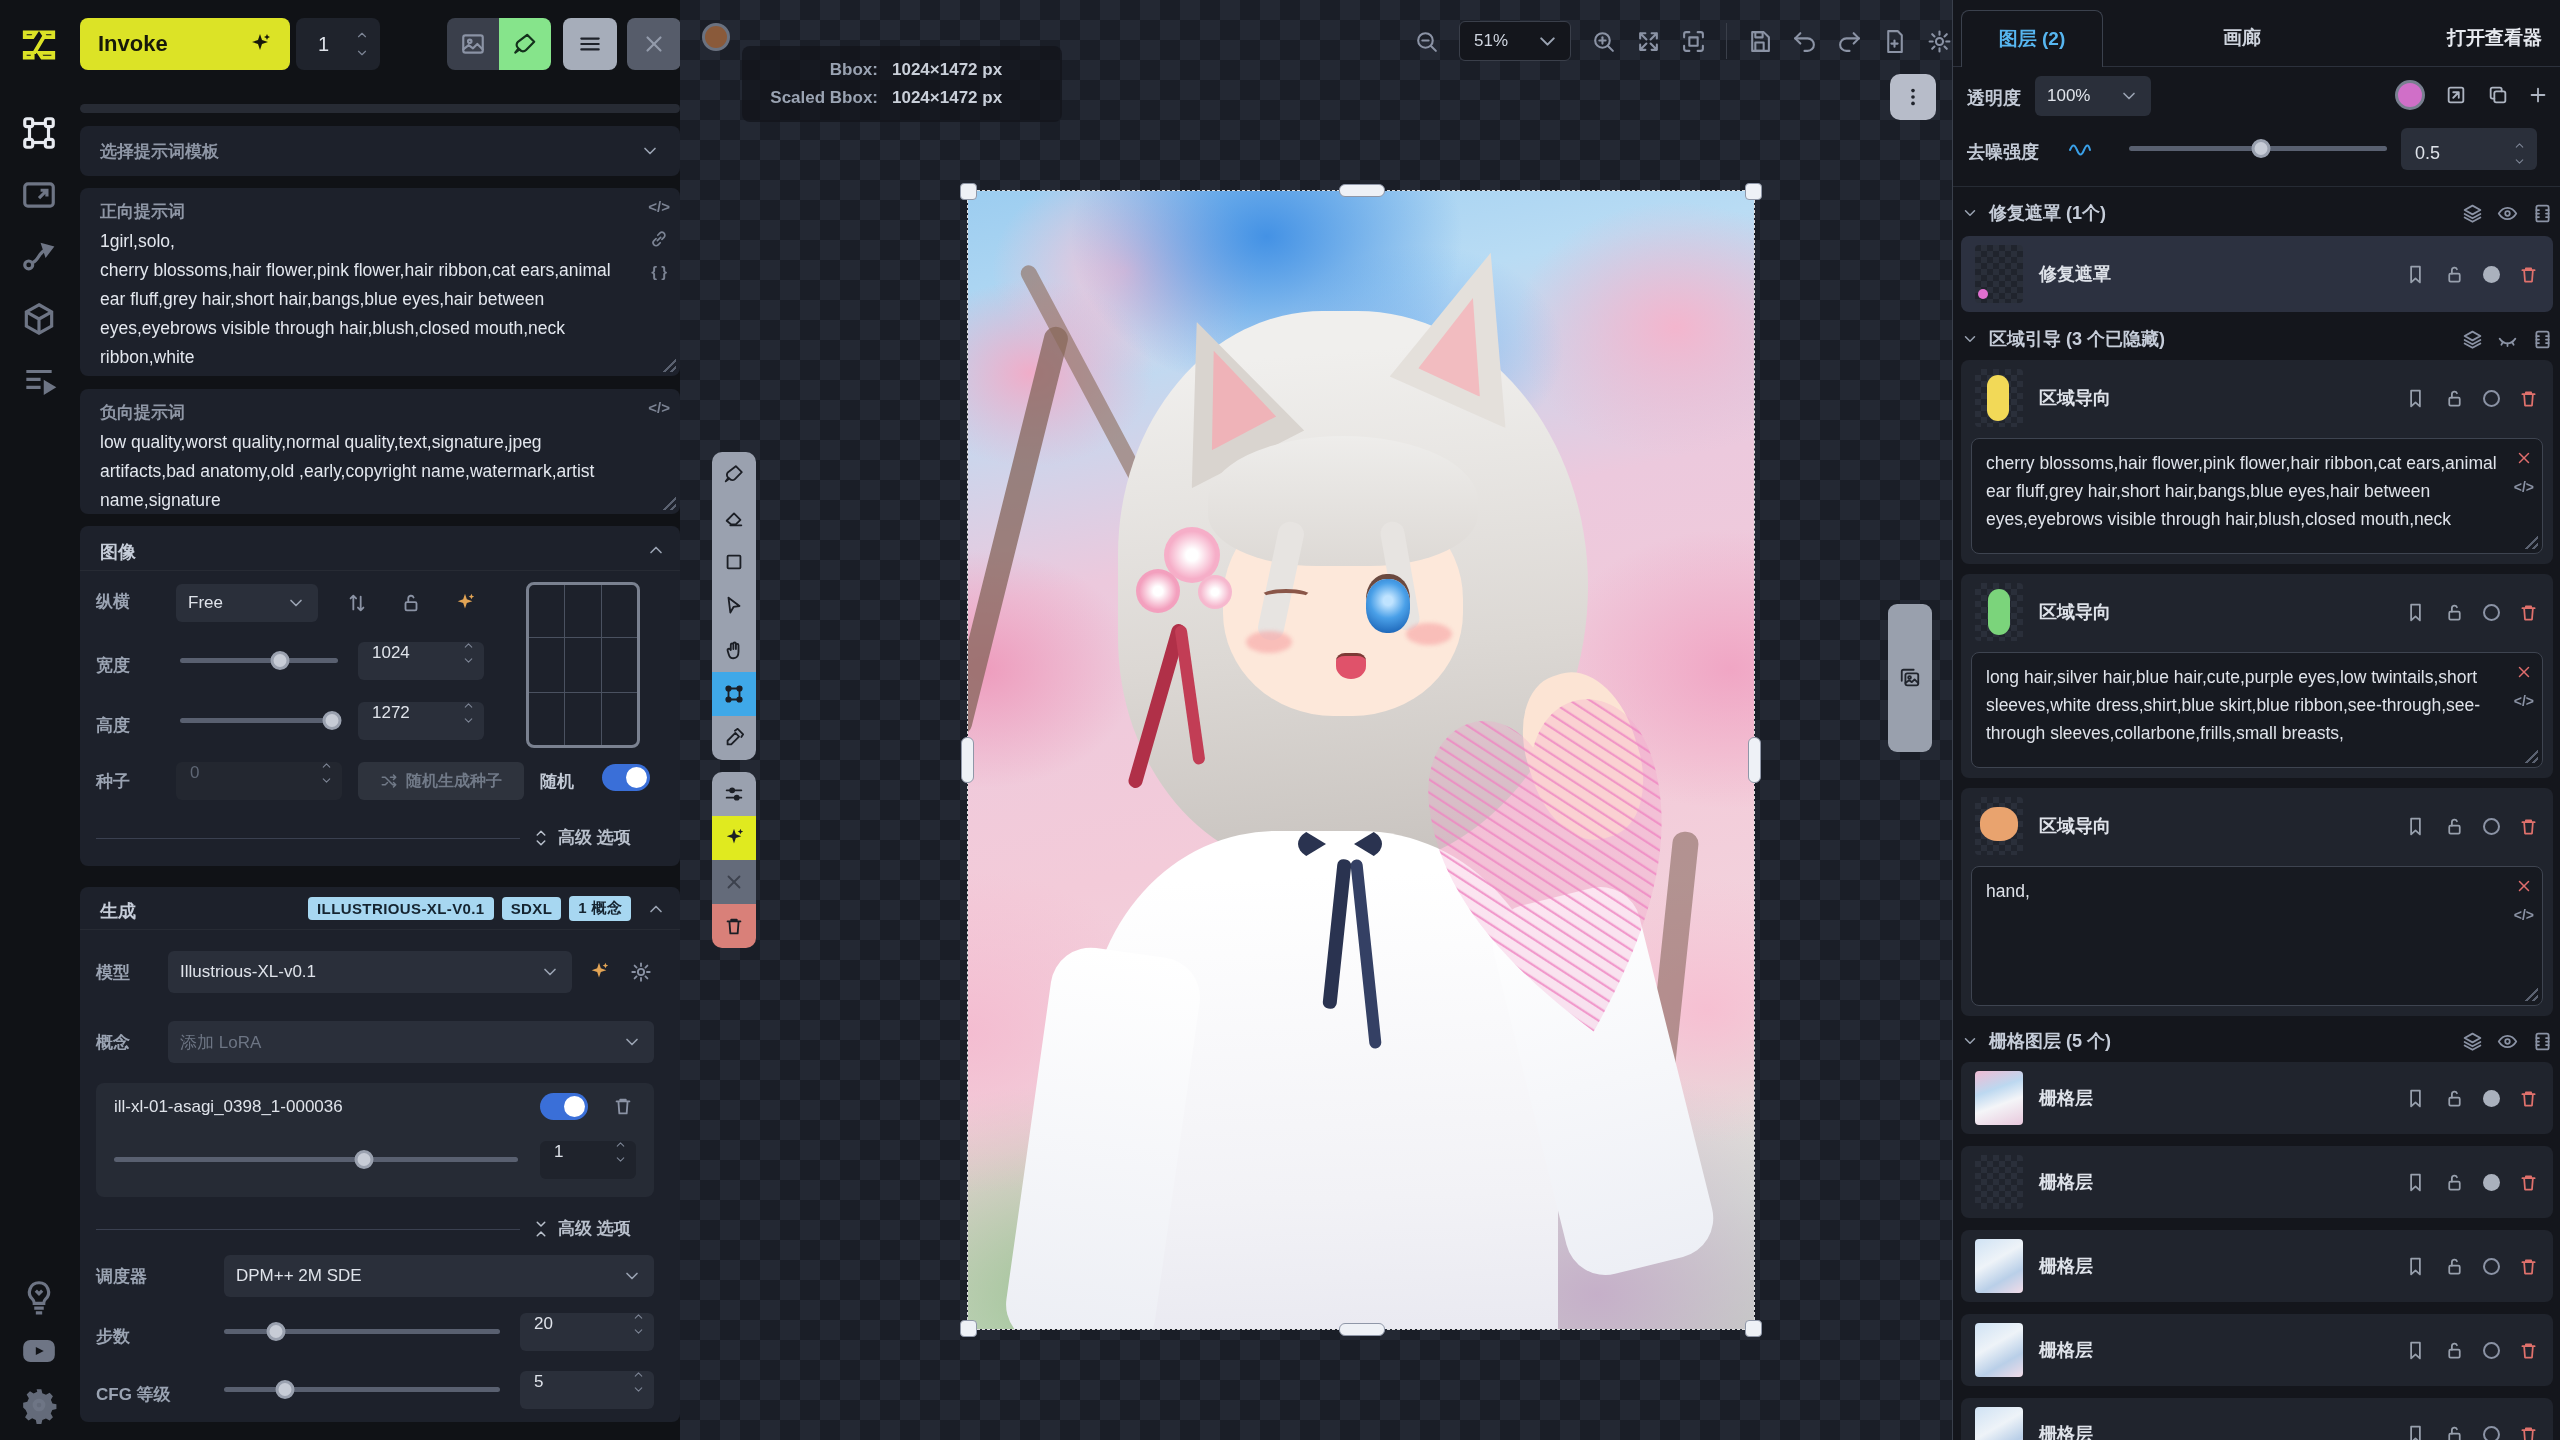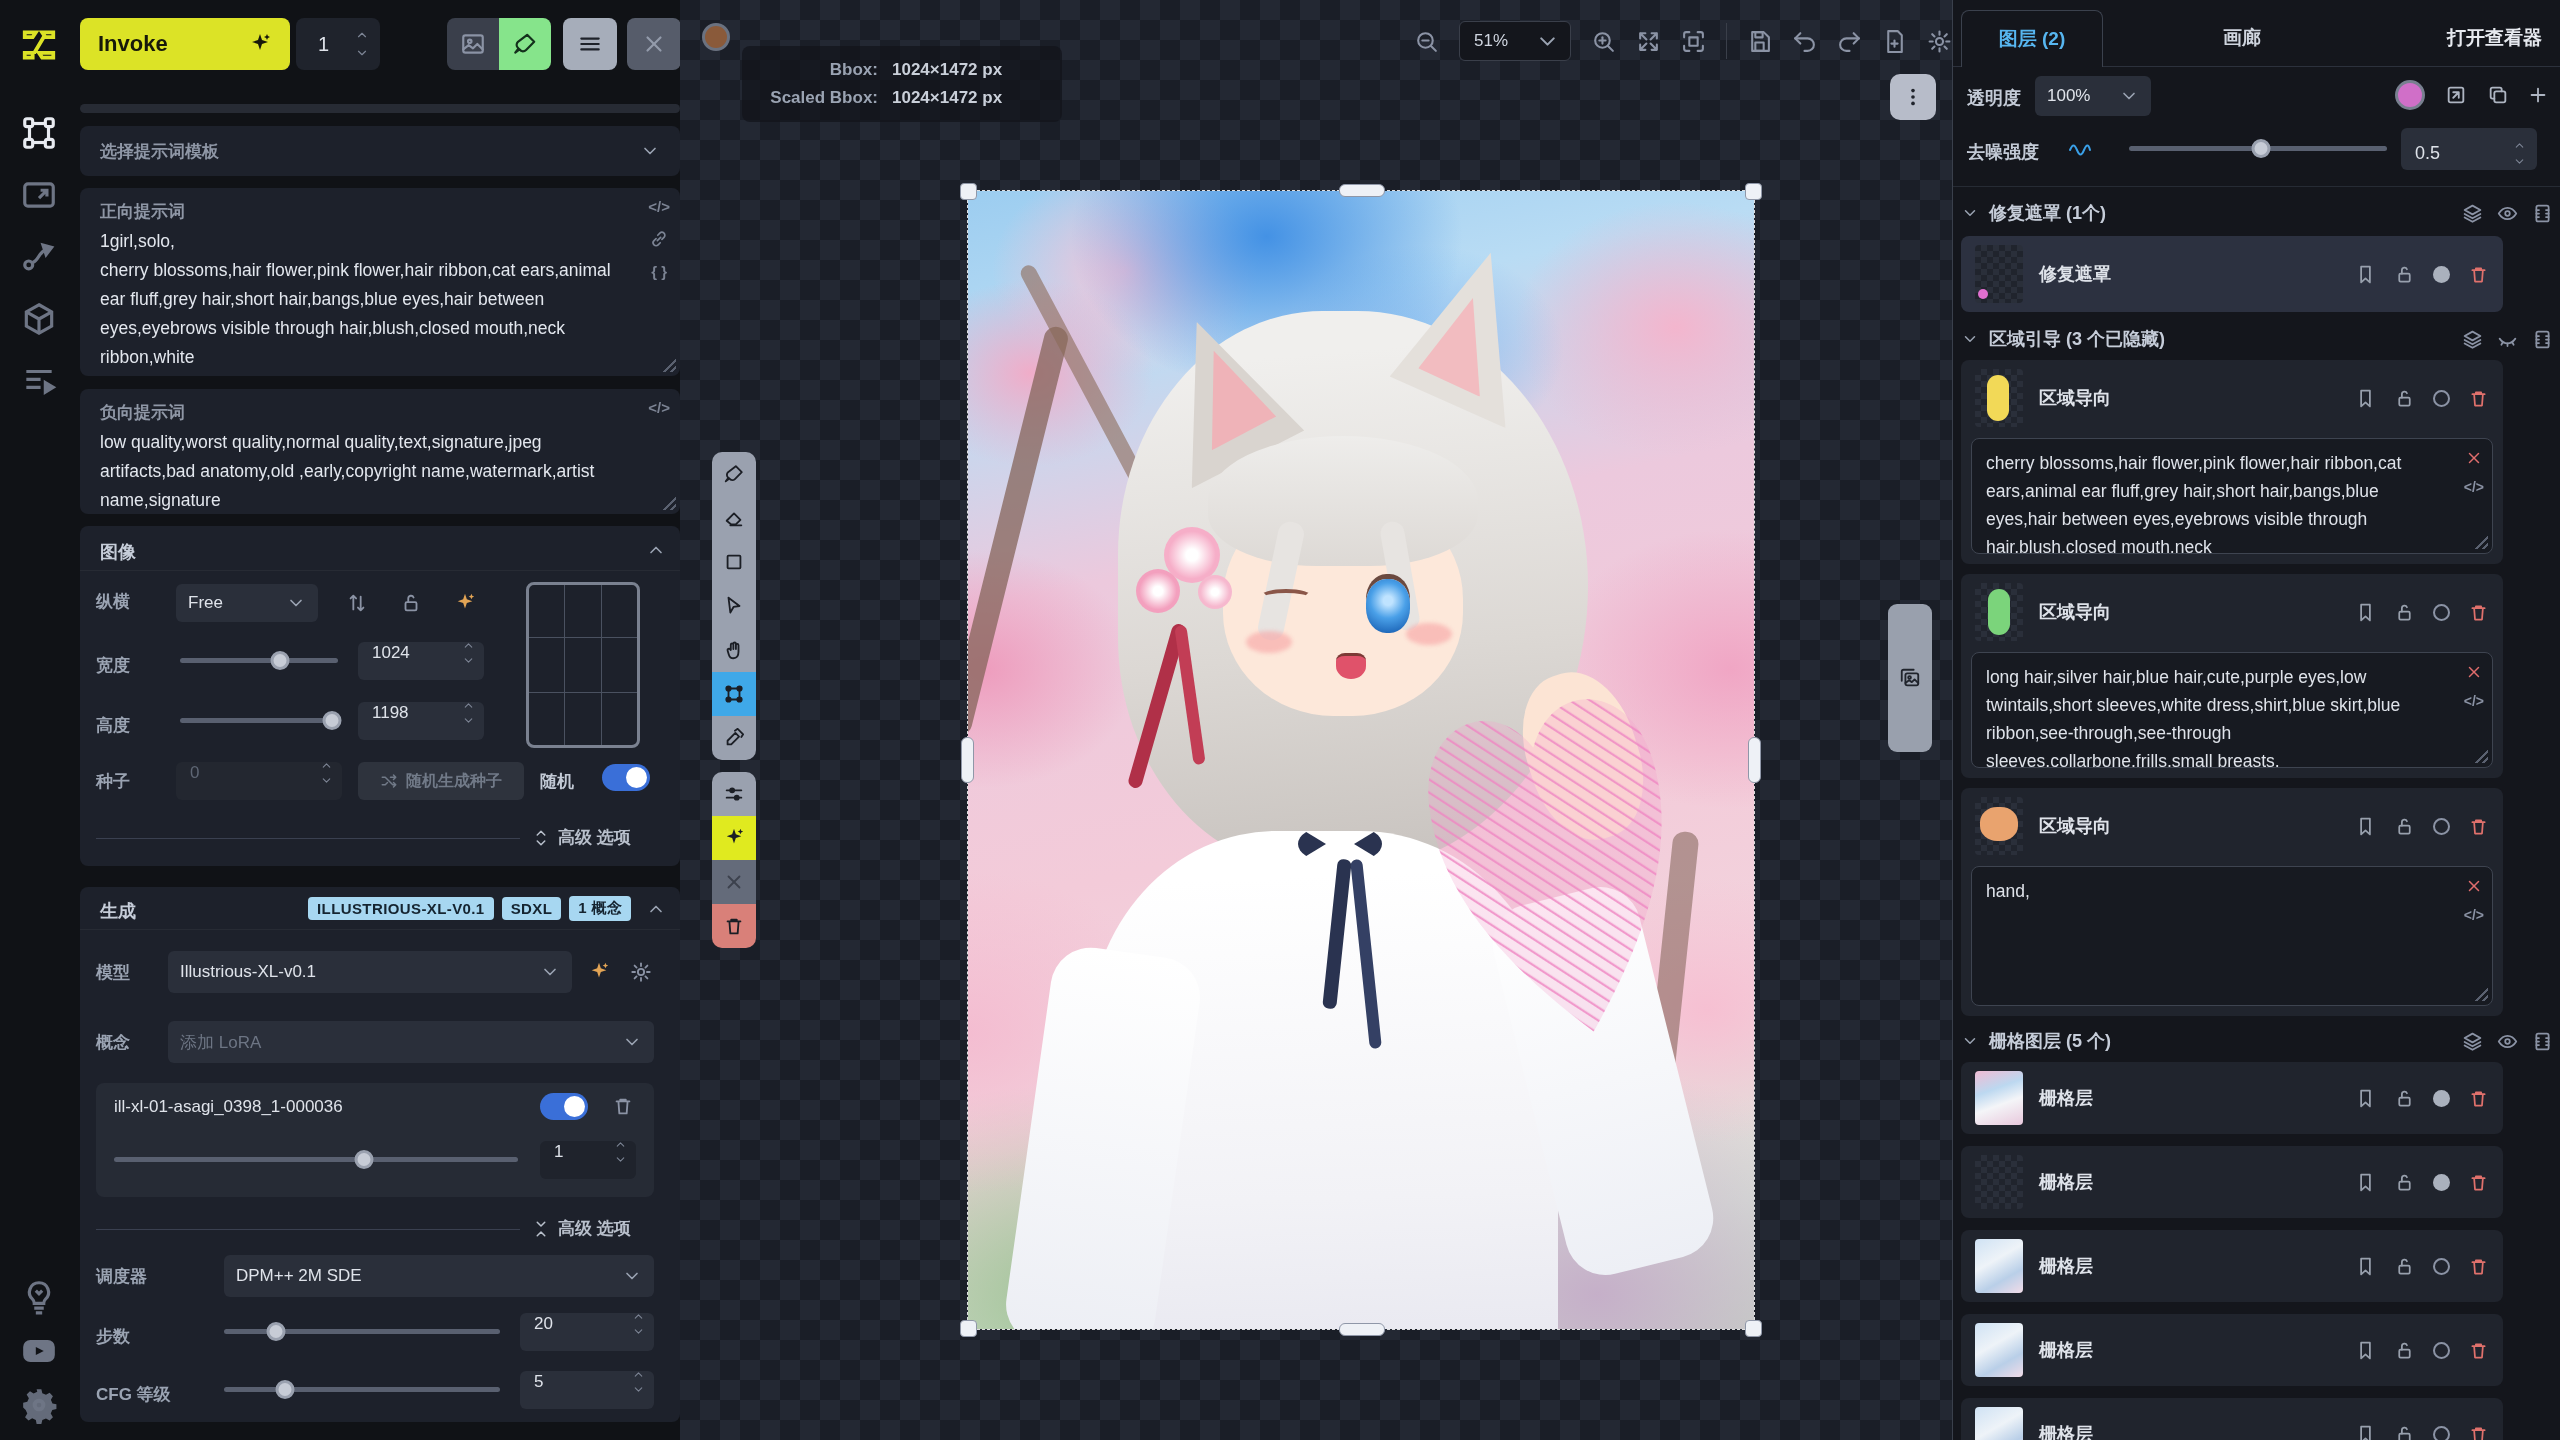--- a/index.html
+++ b/index.html
@@ -127,21 +127,21 @@
   #tab-active { position:absolute; left:8px; top:10px; width:142px; height:57px; background:#14161c;
     border:1px solid #3b414d; border-bottom:none; border-radius:8px 8px 0 0; display:flex; align-items:center;
     justify-content:center; color:#57b6f0; font-weight:bold; font-size:19px; z-index:2; }
   .tab-plain { position:absolute; top:10px; height:56px; display:flex; align-items:center; color:#cfd5df; font-size:19px; font-weight:bold; }
   .rp-label { color:#c3cad6; font-weight:bold; font-size:18px; }
   .sec-head { position:absolute; left:8px; width:592px; height:30px; display:flex; align-items:center; gap:10px; }
   .sec-head .chev { width:18px; height:18px; }
   .sec-title { color:#c6cdd9; font-weight:bold; font-size:18px; }
   .sec-icons { margin-left:auto; display:flex; gap:14px; color:#8b93a5; }
   .sec-icons .ico { width:21px; height:21px; }
-  .card { position:absolute; left:8px; width:542px; background:#20242d; border-radius:8px; }
+  .card { position:absolute; left:8px; width:592px; background:#20242d; border-radius:8px; }
   .card.sel { background:#2c3140; }
   .lrow { position:absolute; left:0; top:0; right:0; height:76px; display:flex; align-items:center; padding:0 14px; gap:16px; }
   .thumb { width:48px; height:58px; border-radius:4px; flex:0 0 auto; position:relative; overflow:hidden;
     background:conic-gradient(#2a2f3a 90deg, #20242d 90deg 180deg, #2a2f3a 180deg 270deg, #20242d 270deg);
     background-size:12px 12px; }
   .lname { font-weight:bold; font-size:18px; color:#dfe3ea; }
   .lrow-icons { margin-left:auto; display:flex; gap:18px; align-items:center; color:#98a0ad; }
   .lrow-icons .ico { width:21px; height:21px; }
   .circ { width:17px; height:17px; border-radius:50%; }
   .circ.on { background:#aab1bd; }
@@ -376,21 +376,21 @@
           </span>
         </span>
     </div>
 
     <span class="row-label" style="top:188px">高度</span>
     <div class="slider" style="left:100px; top:184px; width:158px;">
         <div class="track"></div>
         <div class="knob" style="left:96%"></div>
       </div>
     <div class="numbox" style="left:278px; top:176px; width:126px; height:38px;">
-      <span>1198</span>
+      <span>1272</span>
       <span class="steppers">
           <span class="ico">
             <svg viewBox="0 0 24 24" fill="none" stroke="currentColor" stroke-width="2" stroke-linecap="round" stroke-linejoin="round">
               <polyline points="6 15 12 9 18 15"></polyline>
             </svg>
           </span>
           <span class="ico">
             <svg viewBox="0 0 24 24" fill="none" stroke="currentColor" stroke-width="2" stroke-linecap="round" stroke-linejoin="round">
               <polyline points="6 9 12 15 18 9"></polyline>
             </svg>

